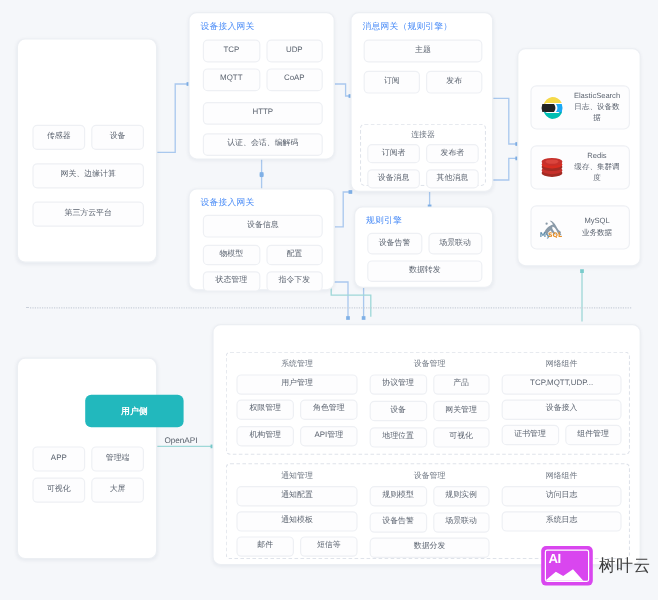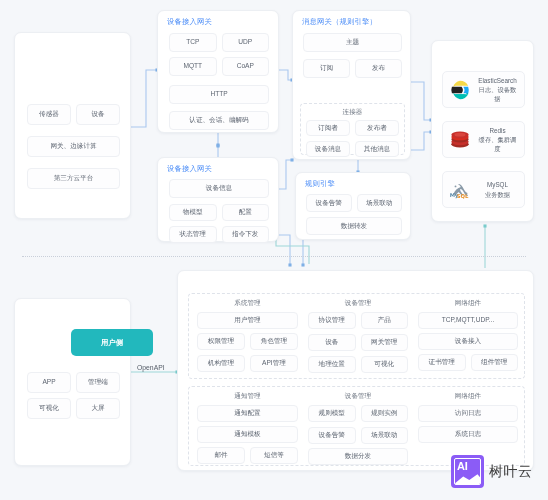--- a/index.html
+++ b/index.html
@@ -81,21 +81,21 @@
   
   .edge-label{
     position:absolute;z-index:3;font-size:6.8px;color:#555d68;
   }
 
   
   .watermark{
     position:absolute;z-index:5;display:flex;align-items:center;gap:5px;
   }
   .wm-box{
-    width:33px;height:33px;background:#8b5cf6;border-radius:4px;
+    width:43px;height:33px;background:#d946ef;border-radius:4px;
     position:relative;overflow:hidden;
   }
   .wm-inner{
     position:absolute;inset:3px;border:1.6px solid #fff;border-radius:2px;overflow:hidden;
   }
   .wm-ai{
     position:absolute;left:2px;top:1px;color:#fff;font-weight:bold;
     font-size:11px;letter-spacing:-.3px;
   }
   .wm-mount{

